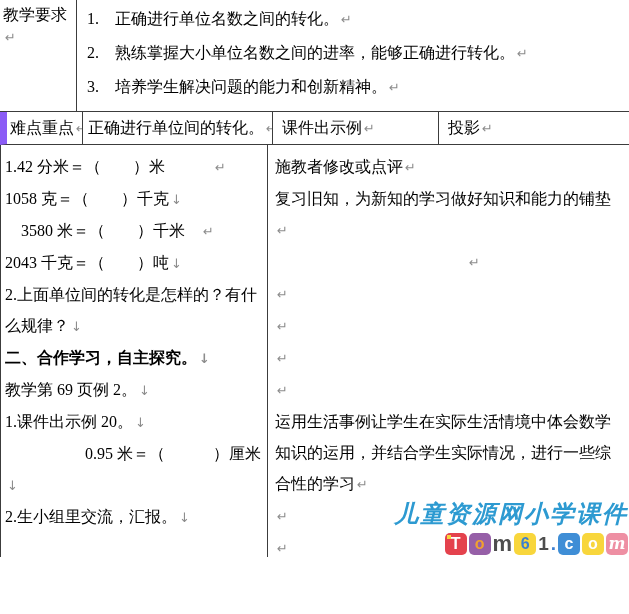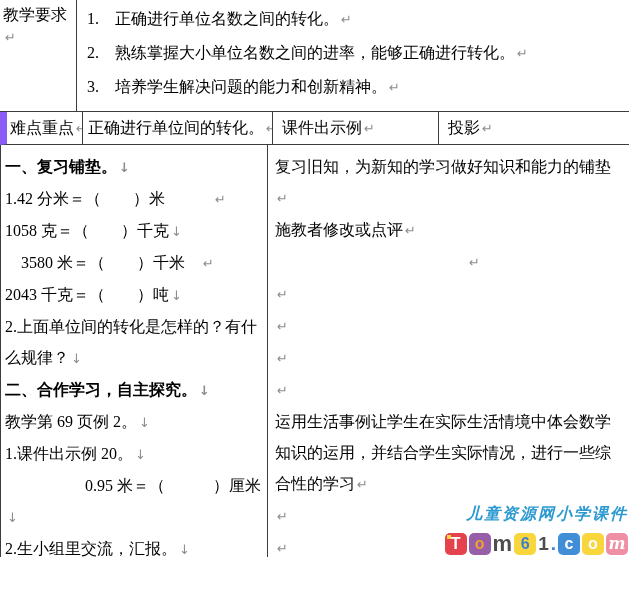--- a/index.html
+++ b/index.html
@@ -28,21 +28,21 @@
   
   .body { display:flex; height:469px; border-left:1px solid #3c3c3c; }
   .body-left { width:267px; border-right:1px solid #3c3c3c; padding:6px 3px 0 4px; }
   .body-right { flex:1; padding:6px 6px 0 7px; position:relative; }
   .line { line-height:31px; min-height:31px; }
   .bold { font-weight:bold; }
   
   .watermark { position:absolute; right:1px; bottom:2px; text-align:right; z-index:5; }
   .wm-site {
     font-family:"DejaVu Sans",sans-serif; font-style:italic; font-weight:bold;
-    color:#2d9ad1; font-size:16px; letter-spacing:2px; line-height:26px; white-space:nowrap;
+    color:#2d9ad1; font-size:24px; letter-spacing:2px; line-height:26px; white-space:nowrap;
   }
   .wm-logo { display:flex; align-items:flex-end; justify-content:flex-end; gap:2px; height:27px; margin-top:1px; }
   .blk {
     display:inline-block; width:22px; height:22px; border-radius:5px;
     font-family:"Liberation Sans",sans-serif; font-weight:bold;
     font-size:16px; line-height:22px; text-align:center;
   }
   .blk-t { background:#e4424d; color:#fff; position:relative; }
   .blk-t::after { content:""; position:absolute; left:2px; top:2px; width:4px; height:4px; background:#f8d63c; }
   .blk-o1 { background:#965fa7; color:#f0a12f; }
@@ -73,37 +73,36 @@
 
   <div class="row2">
     <div class="c1"><span>难点重点</span><span class="mark">↵</span></div>
     <div class="c2"><span>正确进行单位间的转化。</span><span class="mark">↵</span></div>
     <div class="c3"><span>课件出示例</span><span class="mark">↵</span></div>
     <div class="c4"><span>投影</span><span class="mark">↵</span></div>
   </div>
 
   <div class="body">
     <div class="body-left">
-      <div class="line bold"><span>一、复习铺垫。</span><span class="mark">↓</span></div>
       <div class="line"><span>1.42 分米＝（　　）米　　　</span><span class="mark">↵</span></div>
       <div class="line"><span>1058 克＝（　　）千克</span><span class="mark">↓</span></div>
       <div class="line"><span>　3580 米＝（　　）千米　</span><span class="mark">↵</span></div>
       <div class="line"><span>2043 千克＝（　　）吨</span><span class="mark">↓</span></div>
       <div class="line"><span>2.上面单位间的转化是怎样的？有什么规律？</span><span class="mark">↓</span></div>
       <div class="line bold"><span>二、合作学习，自主探究。</span><span class="mark">↓</span></div>
       <div class="line"><span>教学第 69 页例 2。</span><span class="mark">↓</span></div>
       <div class="line"><span>1.课件出示例 20。</span><span class="mark">↓</span></div>
       <div class="line"><span>　　　　　0.95 米＝（　　　）厘米</span><span class="mark">↓</span></div>
       <div class="line"><span>2.生小组里交流，汇报。</span><span class="mark">↓</span></div>
 
     </div>
 
     <div class="body-right">
+      <div class="line"><span>施教者修改或点评</span><span class="mark">↵</span></div>
       <div class="line"><span>复习旧知，为新知的学习做好知识和能力的铺垫</span><span class="mark">↵</span></div>
-      <div class="line"><span>施教者修改或点评</span><span class="mark">↵</span></div>
       <div class="line"><span>　　　　　　　　　　　　</span><span class="mark">↵</span></div>
       <div class="line"><span></span><span class="mark">↵</span></div>
       <div class="line"><span></span><span class="mark">↵</span></div>
       <div class="line"><span></span><span class="mark">↵</span></div>
       <div class="line"><span></span><span class="mark">↵</span></div>
       <div class="line"><span>运用生活事例让学生在实际生活情境中体会数学知识的运用，并结合学生实际情况，进行一些综合性的学习</span><span class="mark">↵</span></div>
       <div class="line"><span></span><span class="mark">↵</span></div>
       <div class="line"><span></span><span class="mark">↵</span></div>
       <div class="line"><span></span><span class="mark">↵</span></div>
       <div class="line"><span></span><span class="mark">↵</span></div>

